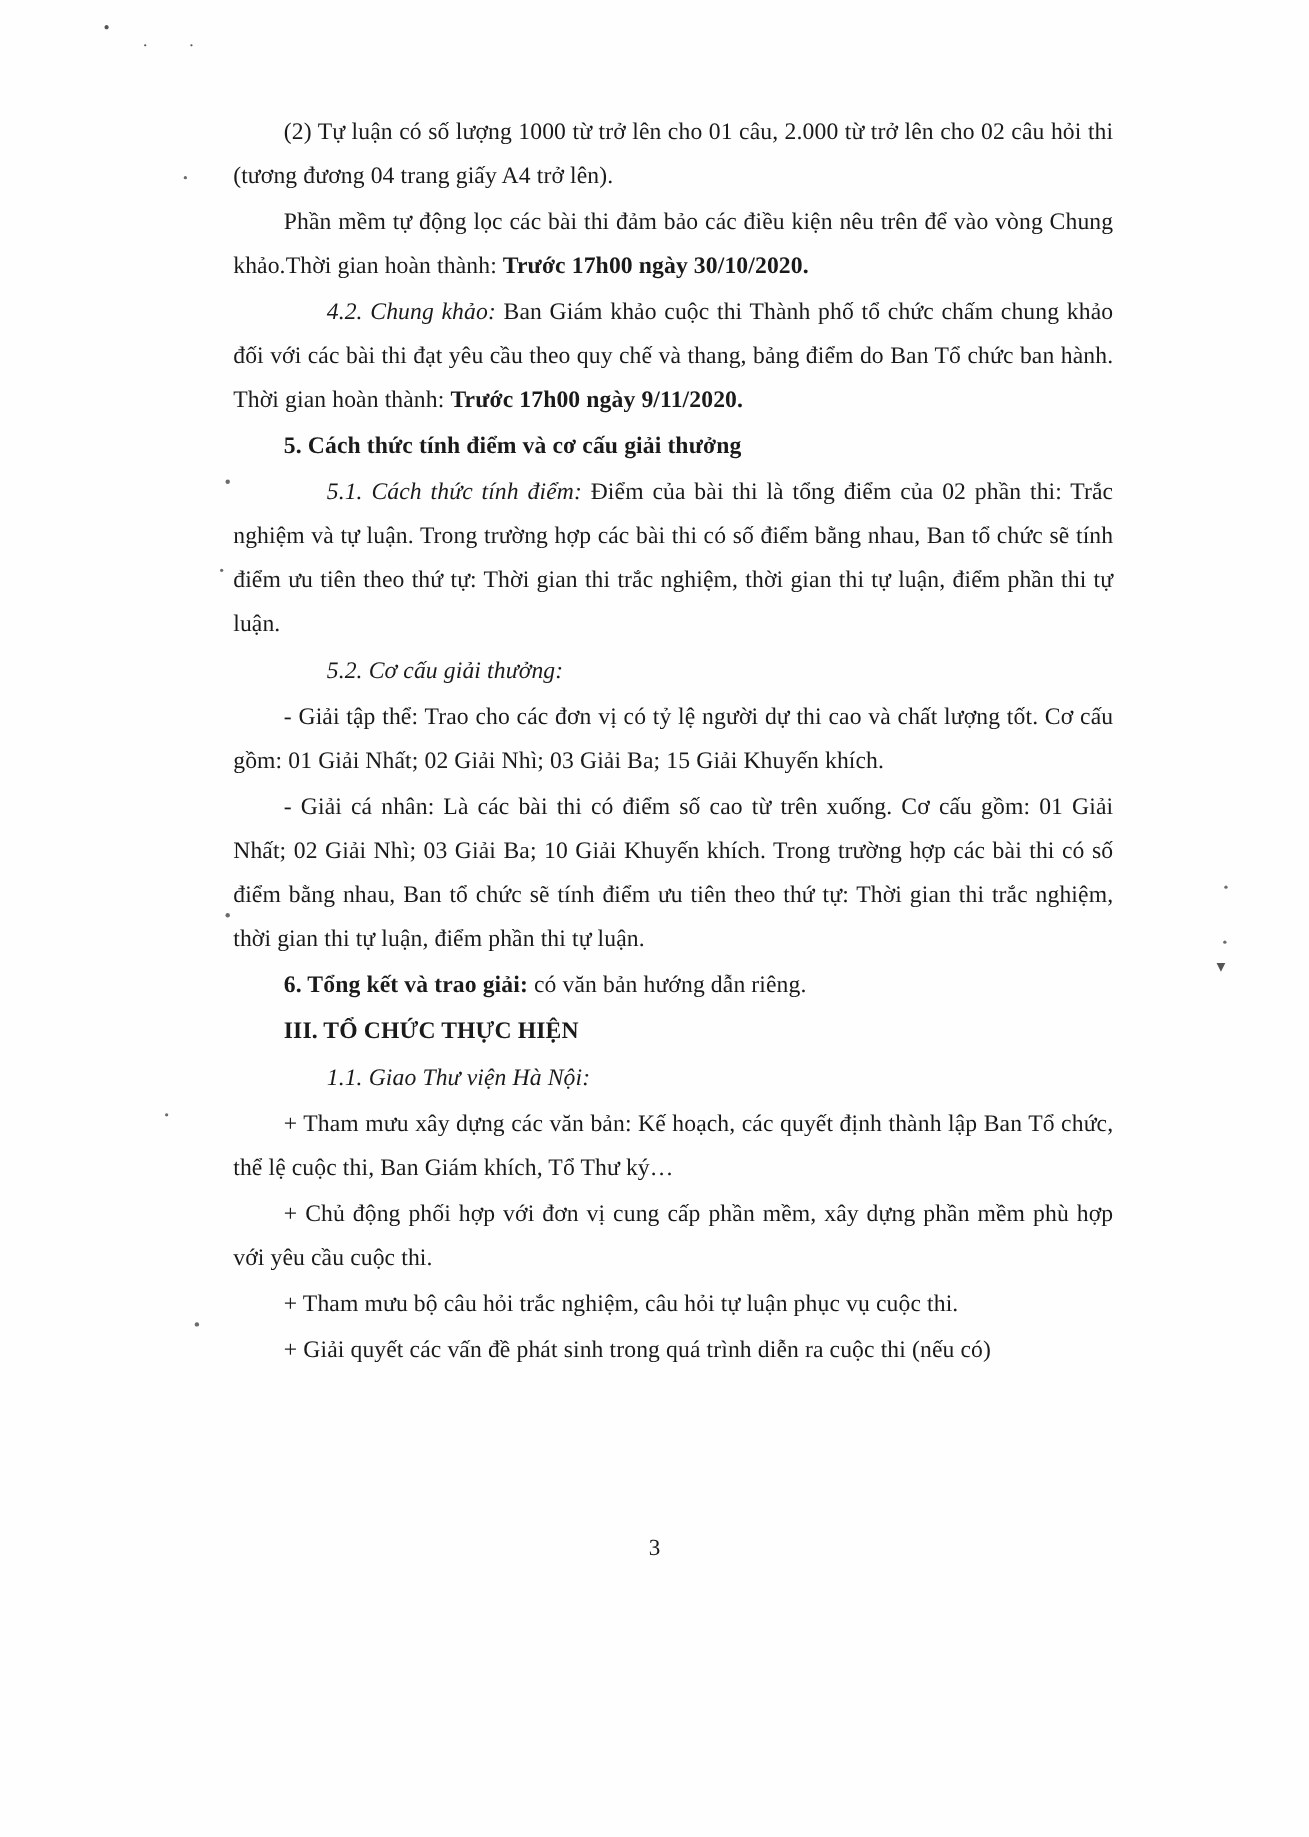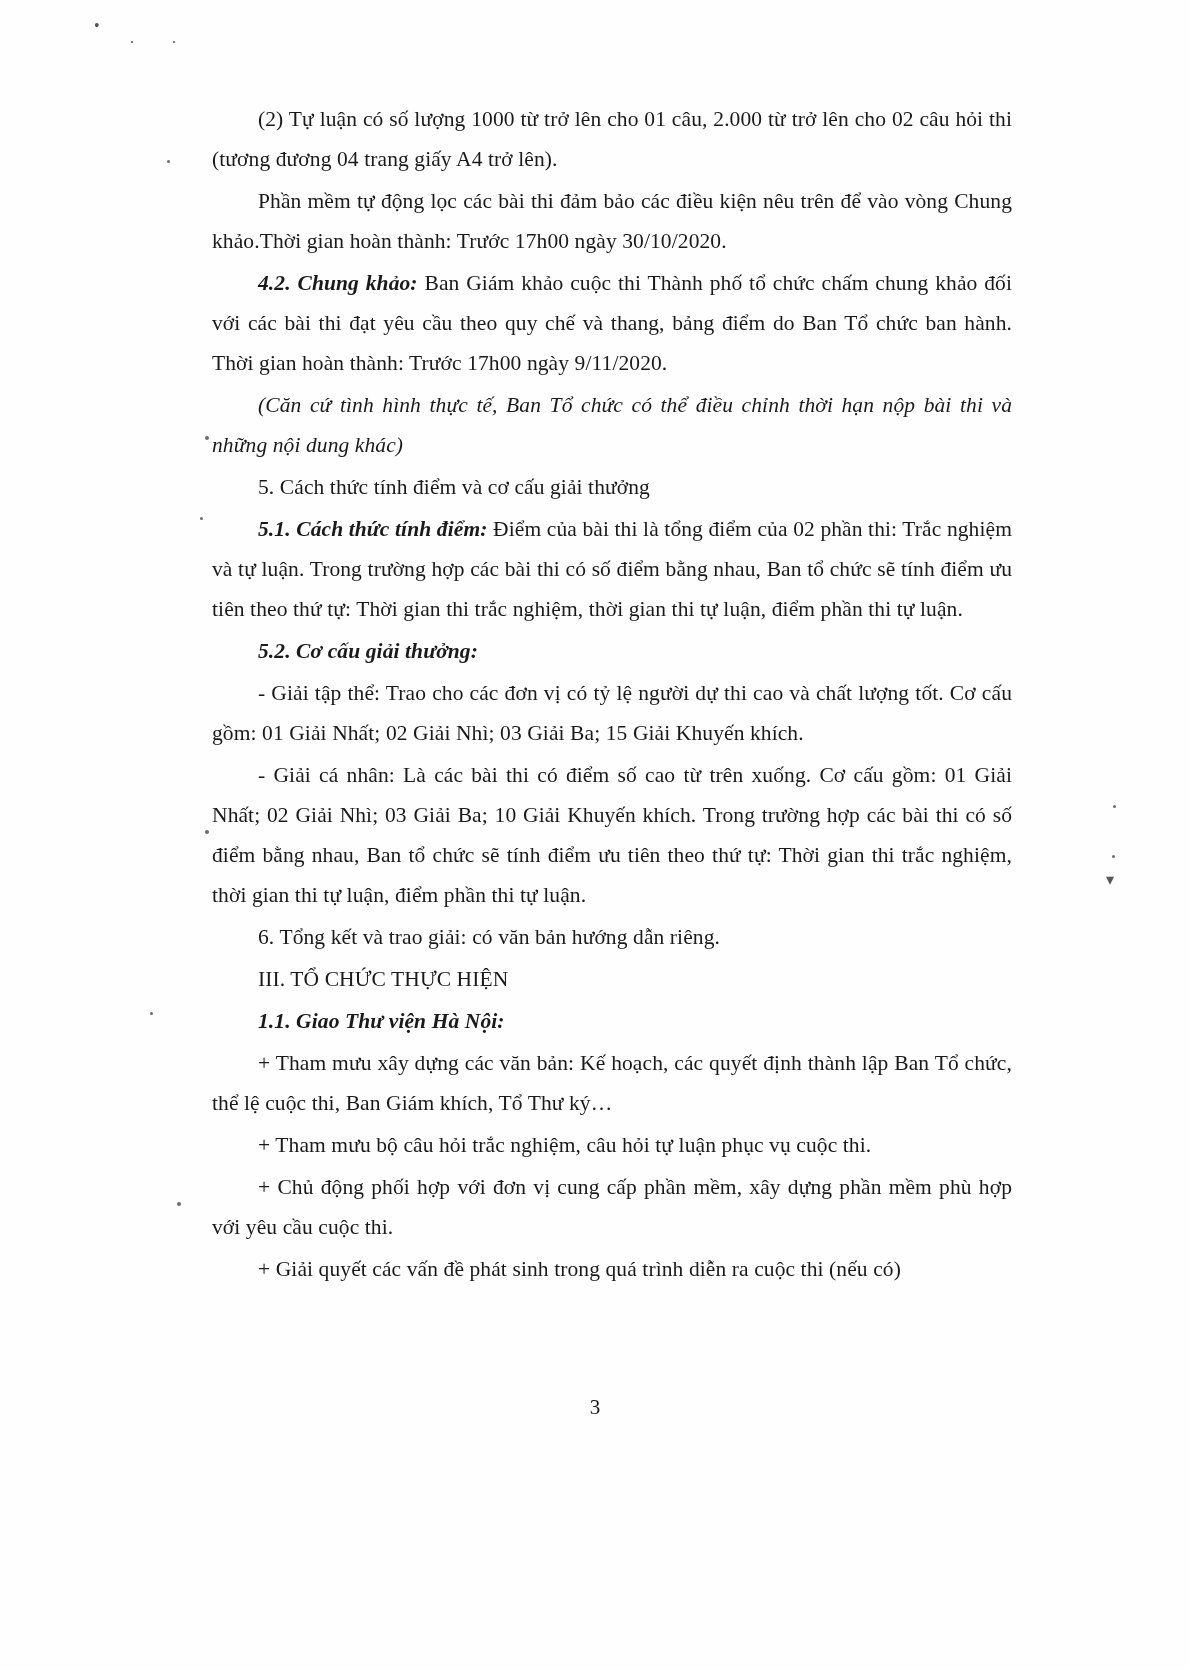--- a/index.html
+++ b/index.html
@@ -32,23 +32,23 @@
     margin: 0 0 2px 0;
     font-size: 21.5px;
     line-height: 40px;
     text-align: justify;
     text-justify: inter-word;
     letter-spacing: 0.1px;
   }
   .indent {
     text-indent: 46px;
   }
-  .b { font-weight: normal; }
+  .b { font-weight: bold; }
   .i { font-style: italic; }
-  .bi { font-weight: bold; font-style: italic; }
+  .bi { font-weight: normal; font-style: italic; margin-left: 39px; }
   .page-number {
     position: absolute;
     top: 1395px;
     left: 0;
     width: 1190px;
     text-align: center;
     font-size: 21px;
     font-family: "Liberation Serif", serif;
   }
   
@@ -80,29 +80,28 @@
   <span class="speck" style="top:1012px; left:150px; width:3px; height:3px;"></span>
   <span class="speck" style="top:1202px; left:177px; width:4px; height:4px;"></span>
   <span class="speck" style="top:805px; left:1113px; width:3px; height:3px;"></span>
   <span class="speck" style="top:855px; left:1112px; width:3px; height:3px;"></span>
   <span class="mark" style="top:872px; left:1106px;">▾</span>
 
   <div class="content" id="body-root">
       <p class="indent"><span>(2) Tự luận có số lượng 1000 từ trở lên cho 01 câu, 2.000 từ trở lên cho 02 câu hỏi thi (tương đương 04 trang giấy A4 trở lên).</span></p>
       <p class="indent"><span>Phần mềm tự động lọc các bài thi đảm bảo các điều kiện nêu trên để vào vòng Chung khảo.Thời gian hoàn thành: </span><span class="b">Trước 17h00 ngày 30/10/2020.</span></p>
       <p class="indent"><span class="bi">4.2. Chung khảo:</span><span> Ban Giám khảo cuộc thi Thành phố tổ chức chấm chung khảo đối với các bài thi đạt yêu cầu theo quy chế và thang, bảng điểm do Ban Tổ chức ban hành. Thời gian hoàn thành: </span><span class="b">Trước 17h00 ngày 9/11/2020.</span></p>
-      <p class="indent"><span class="i">(Căn cứ tình hình thực tế, Ban Tổ chức có thể điều chỉnh thời hạn nộp bài thi và những nội dung khác)</span></p>
       <p class="indent"><span class="b">5. Cách thức tính điểm và cơ cấu giải thưởng</span></p>
       <p class="indent"><span class="bi">5.1. Cách thức tính điểm:</span><span> Điểm của bài thi là tổng điểm của 02 phần thi: Trắc nghiệm và tự luận. Trong trường hợp các bài thi có số điểm bằng nhau, Ban tổ chức sẽ tính điểm ưu tiên theo thứ tự: Thời gian thi trắc nghiệm, thời gian thi tự luận, điểm phần thi tự luận.</span></p>
       <p class="indent"><span class="bi">5.2. Cơ cấu giải thưởng:</span></p>
       <p class="indent"><span>- Giải tập thể: Trao cho các đơn vị có tỷ lệ người dự thi cao và chất lượng tốt. Cơ cấu gồm: 01 Giải Nhất; 02 Giải Nhì; 03 Giải Ba; 15 Giải Khuyến khích.</span></p>
       <p class="indent"><span>- Giải cá nhân: Là các bài thi có điểm số cao từ trên xuống. Cơ cấu gồm: 01 Giải Nhất; 02 Giải Nhì; 03 Giải Ba; 10 Giải Khuyến khích. Trong trường hợp các bài thi có số điểm bằng nhau, Ban tổ chức sẽ tính điểm ưu tiên theo thứ tự: Thời gian thi trắc nghiệm, thời gian thi tự luận, điểm phần thi tự luận.</span></p>
       <p class="indent"><span class="b">6. Tổng kết và trao giải:</span><span> có văn bản hướng dẫn riêng.</span></p>
       <p class="indent"><span class="b">III. TỔ CHỨC THỰC HIỆN</span></p>
       <p class="indent"><span class="bi">1.1. Giao Thư viện Hà Nội:</span></p>
       <p class="indent"><span>+ Tham mưu xây dựng các văn bản: Kế hoạch, các quyết định thành lập Ban Tổ chức, thể lệ cuộc thi, Ban Giám khích, Tổ Thư ký…</span></p>
+      <p class="indent"><span>+ Chủ động phối hợp với đơn vị cung cấp phần mềm, xây dựng phần mềm phù hợp với yêu cầu cuộc thi.</span></p>
       <p class="indent"><span>+ Tham mưu bộ câu hỏi trắc nghiệm, câu hỏi tự luận phục vụ cuộc thi.</span></p>
-      <p class="indent"><span>+ Chủ động phối hợp với đơn vị cung cấp phần mềm, xây dựng phần mềm phù hợp với yêu cầu cuộc thi.</span></p>
       <p class="indent"><span>+ Giải quyết các vấn đề phát sinh trong quá trình diễn ra cuộc thi (nếu có)</span></p>
     </div>
 
   <div class="page-number">3</div>
 </div>
 
 </body></html>

